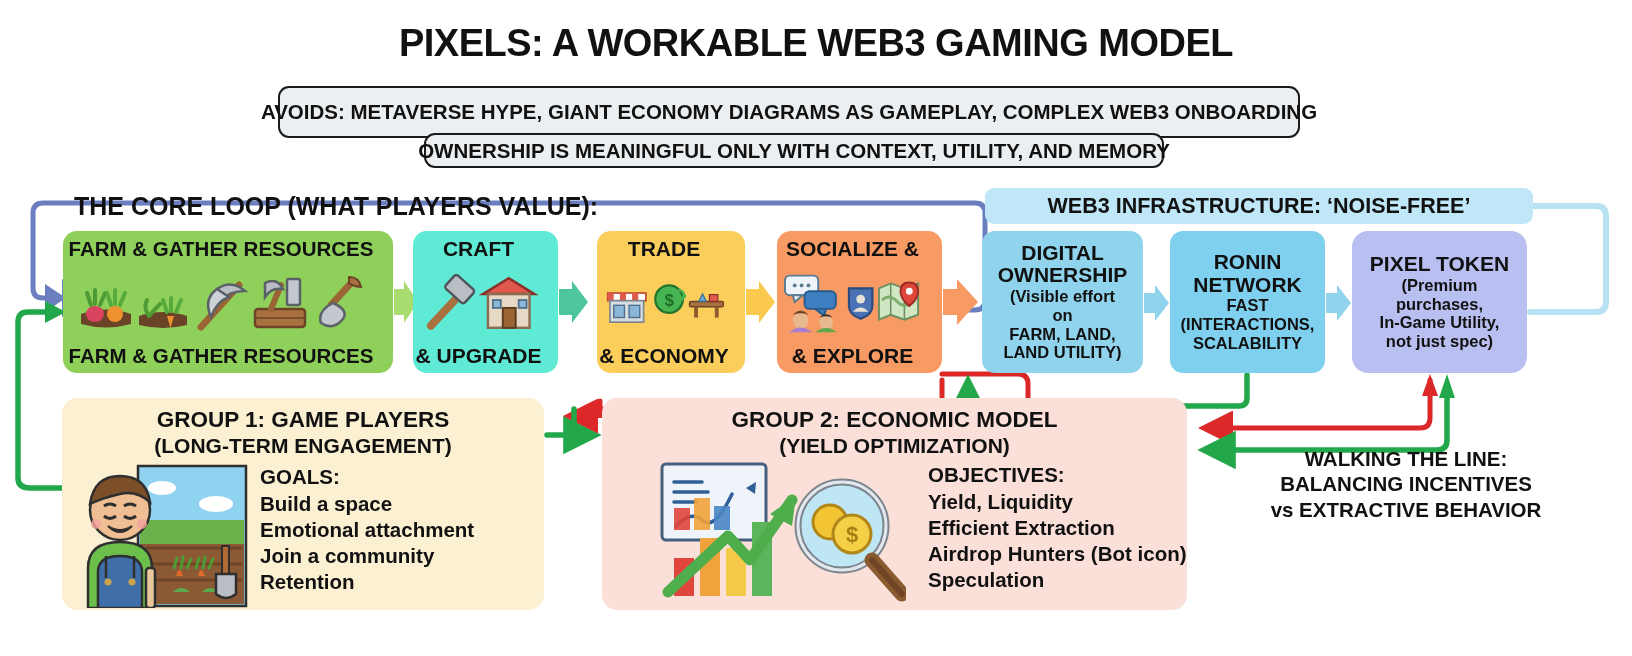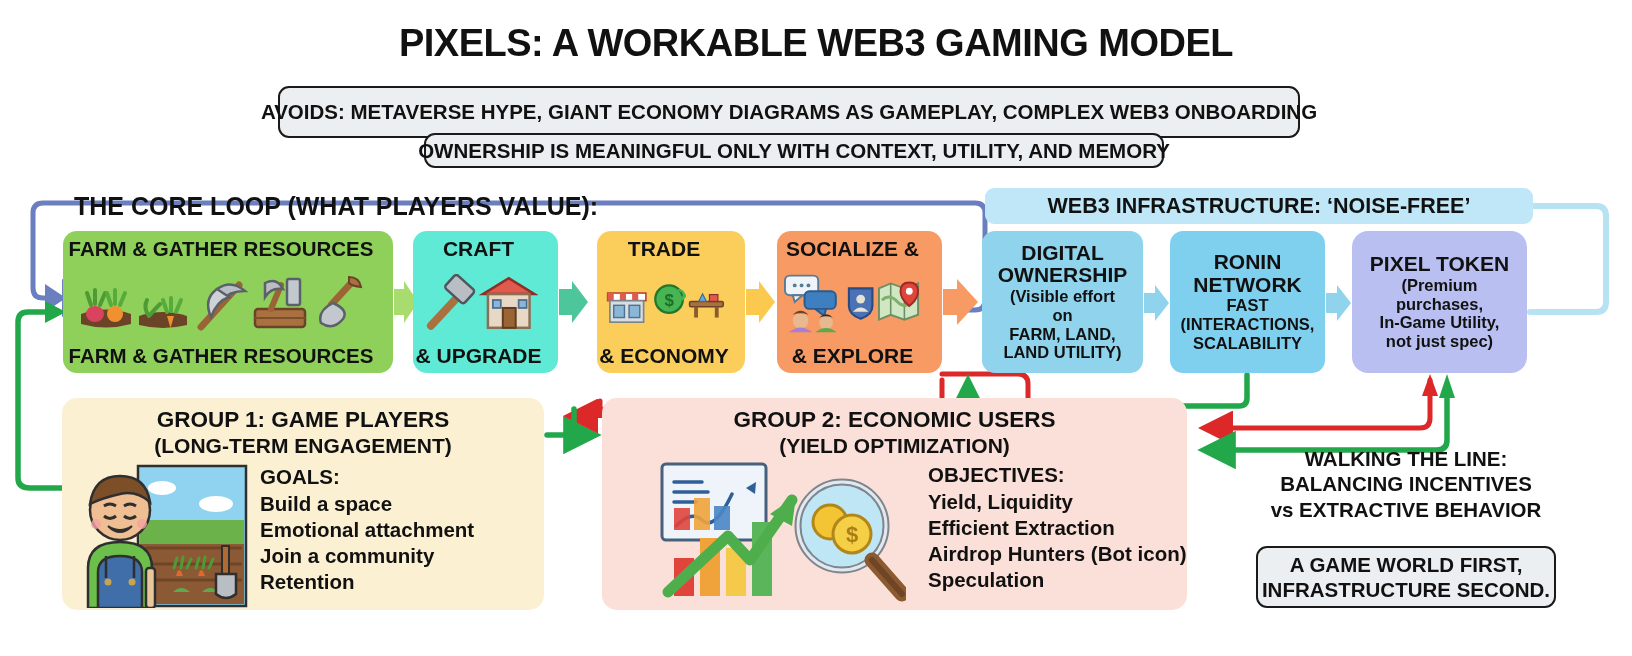--- a/index.html
+++ b/index.html
@@ -395,21 +395,21 @@
         <div>Build a space</div>
         <div>Emotional attachment</div>
         <div>Join a community</div>
         <div>Retention</div>
       </div>
     </div>
   </div>
 
   <div id="group2" class="abs">
     <div class="grp-h">
-      <div>GROUP 2: ECONOMIC USERS</div>
+      <div>GROUP 2: ECONOMIC MODEL</div>
       <div class="sub">(YIELD OPTIMIZATION)</div>
     </div>
     <div class="grp-body" style="padding:4px 0 0 56px;">
       <svg width="248" height="148" viewBox="0 0 248 148">
         <rect x="4" y="2" width="104" height="76" rx="4" fill="#eef4fa" stroke="#46617d" stroke-width="3"></rect>
         <path d="M16 20 h28 M16 30 h34 M16 40 h22" stroke="#2f5f96" stroke-width="3.5" stroke-linecap="round"></path>
         <path d="M18 64 q16-16 26-6 q12 12 30-26" stroke="#2f5f96" stroke-width="3.5" fill="none" stroke-linecap="round"></path>
         <path d="M88 26 l10-6 l-1 12 Z" fill="#2f5f96"></path>
         <rect x="16" y="96" width="20" height="38" fill="#e0453c"></rect>
         <rect x="42" y="76" width="20" height="58" fill="#f0a33a"></rect>
@@ -437,18 +437,14 @@
       </div>
     </div>
   </div>
 
   <div id="walking" class="abs">
     <div>WALKING THE LINE:</div>
     <div>BALANCING INCENTIVES</div>
     <div>vs EXTRACTIVE BEHAVIOR</div>
   </div>
 
-  <div id="final-pill" class="abs pill">
-    <div>A GAME WORLD FIRST,</div>
-    <div>INFRASTRUCTURE SECOND.</div>
-  </div>
 
 </div>
 
 </body></html>

